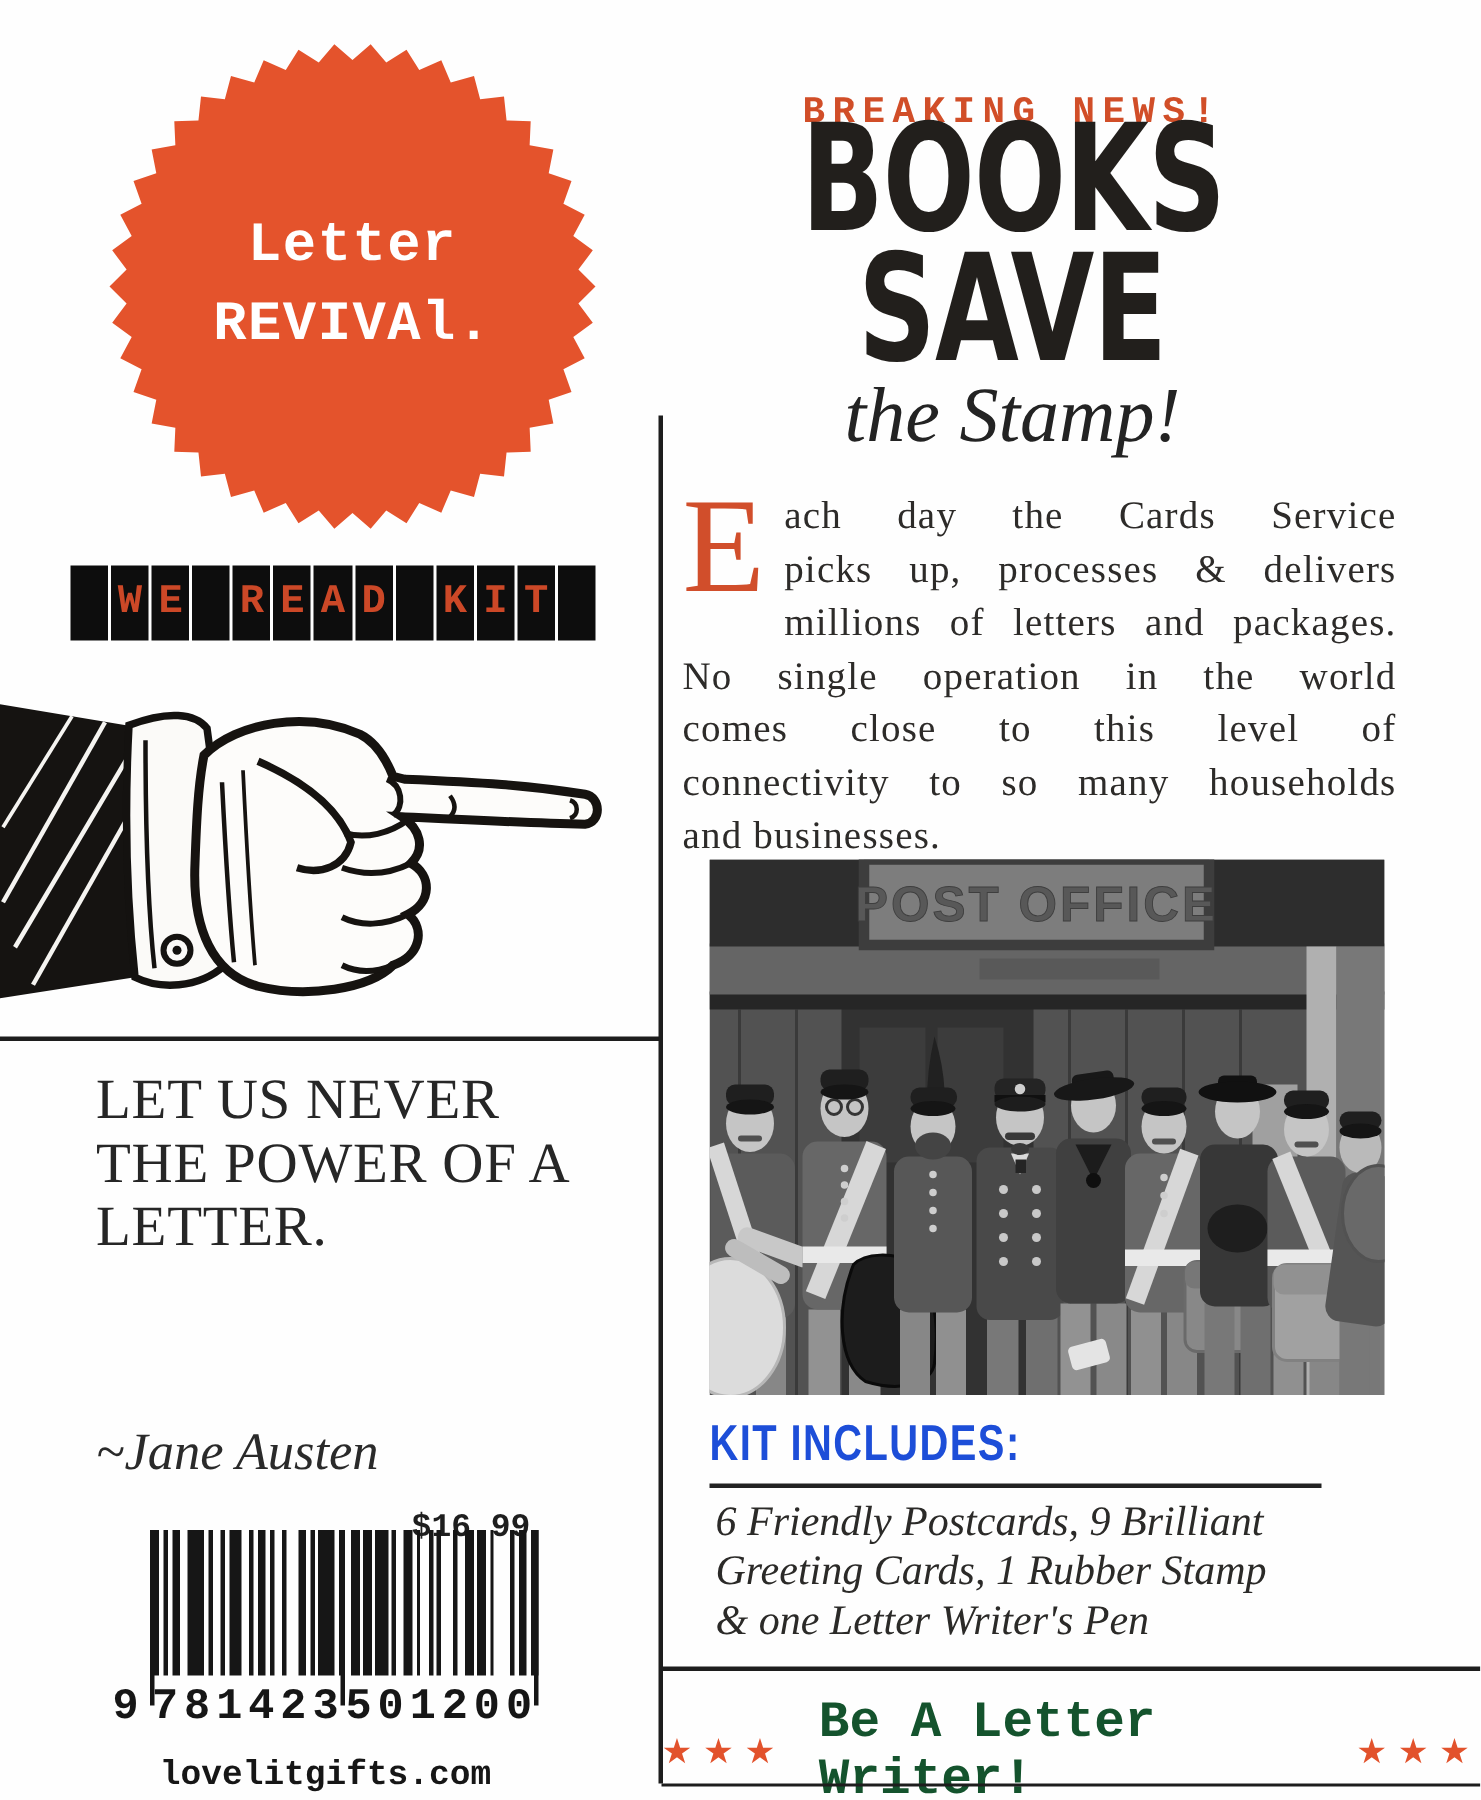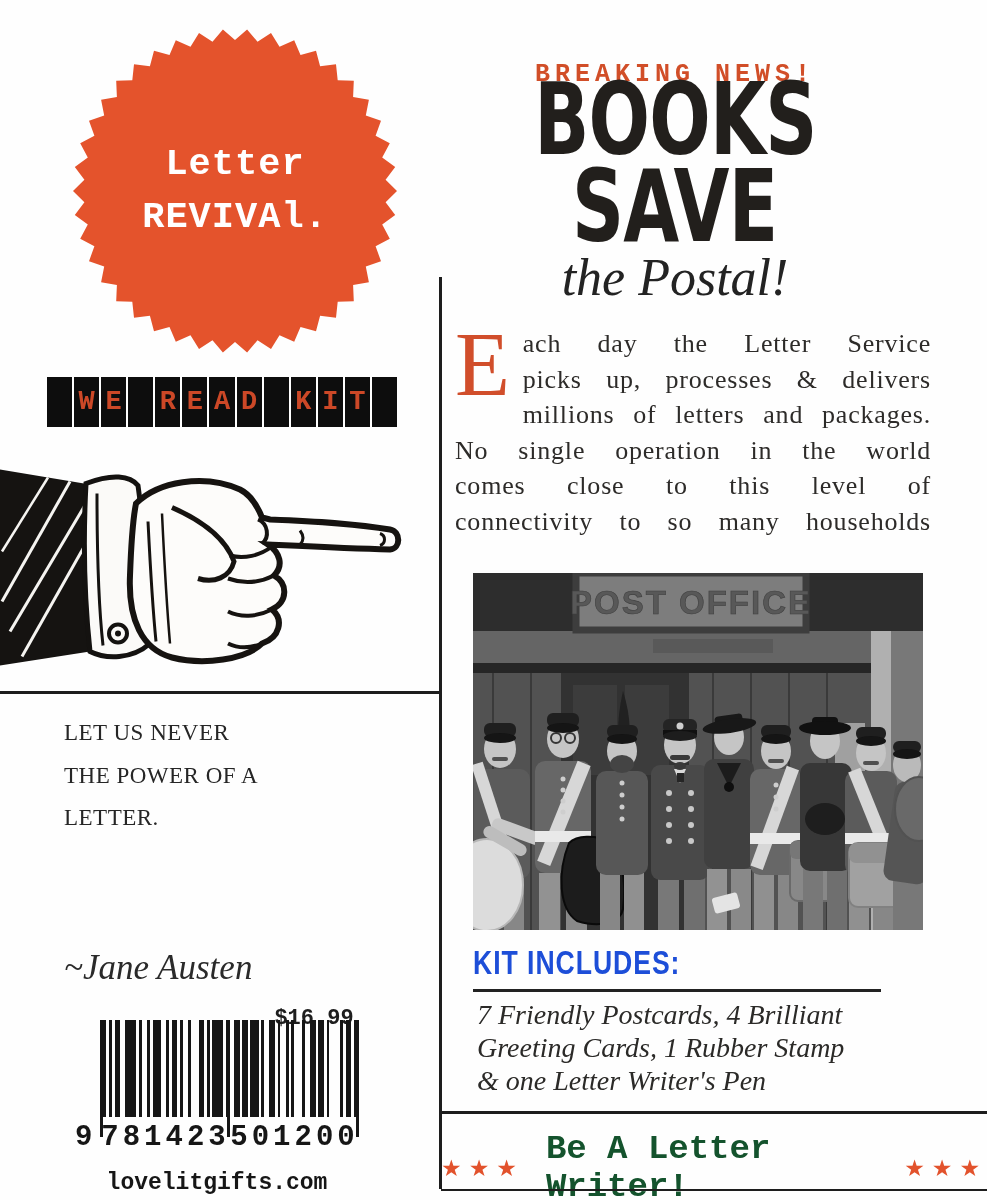--- a/index.html
+++ b/index.html
@@ -25,21 +25,21 @@
   }
   .label-strip .tile {
     flex:1; background:#0d0d0d; display:flex; align-items:center; justify-content:center;
     color:#cc4827; font-family:"Liberation Mono", monospace; font-weight:bold; font-size:27px;
   }
   .hand-wrap { left:0; top:450px; width:410px; height:238px; }
 
   .divider-left { left:0; top:691px; width:441px; height:3px; background:#1d1d1d; }
   .divider-vert { left:439px; top:277px; width:3px; height:912px; background:#1d1d1d; }
 
-  .quote { left:64px; top:712px; width:372px; font-size:23px; line-height:42.5px;
+  .quote { left:64px; top:712px; width:372px; font-size:38px; line-height:42.5px;
            color:#262626; letter-spacing:0.5px; }
   .quote div { display:block; }
   .attribution { left:64px; top:948px; font-style:italic; font-size:35px; color:#2a2a2a; }
 
   .price { left:268px; top:986px; width:92px; text-align:center; font-size:22px;
            font-weight:bold; color:#1e1e1e; }
 
   .barcode { left:75px; top:1020px; width:284px; }
   .bars-zone { position:relative; margin-left:26px; width:258px; height:97px; }
   .bars { display:flex; width:258px; height:97px; }
@@ -247,30 +247,31 @@
   </div>
   <div class="abs website mono">lovelitgifts.com</div>
 
   <div class="abs kicker mono">BREAKING NEWS!</div>
 
   <div class="abs headline">
     <div class="hl-line"><span>BOOKS</span></div>
     <div class="hl-line"><span>SAVE</span></div>
   </div>
 
-  <div class="abs subheadline">the Postal!</div>
+  <div class="abs subheadline">the Stamp!</div>
 
   <div class="abs body-copy">
     <span class="dropcap">E</span>
-    <div class="bline">ach day the Letter Service</div>
+    <div class="bline">ach day the Cards Service</div>
     <div class="bline">picks up, processes &amp; delivers</div>
     <div class="bline">millions of letters and packages.</div>
     <div class="bline">No single operation in the world</div>
     <div class="bline">comes close to this level of</div>
     <div class="bline">connectivity to so many households</div>
+    <div class="bline last">and businesses.</div>
   </div>
 
   <div class="abs photo">
     <svg viewBox="0 0 450 357" width="450" height="357">
       <g>
         <rect x="0" y="0" width="450" height="357" fill="#57524b"></rect>
         <g stroke="#403b34" stroke-width="2">
           <line x1="20" y1="100" x2="20" y2="357"></line>
             <line x1="58" y1="100" x2="58" y2="357"></line>
           <line x1="240" y1="100" x2="240" y2="357"></line>
@@ -440,21 +441,21 @@
         </g>
       </g>
     </svg>
   </div>
 
   <div class="abs kit-heading">
     <span>KIT INCLUDES:</span>
   </div>
   <div class="abs rule-kit"></div>
   <div class="abs kit-lines">
-    <div>7 Friendly Postcards, 4 Brilliant</div>
+    <div>6 Friendly Postcards, 9 Brilliant</div>
     <div>Greeting Cards, 1 Rubber Stamp</div>
     <div>&amp; one Letter Writer's Pen</div>
   </div>
 
   <div class="abs rule-wide"></div>
   <div class="abs footer-line">
     <span class="stars"><span>★</span><span>★</span><span>★</span></span>
     <span class="footer-label">Be A Letter Writer!</span>
     <span class="stars"><span>★</span><span>★</span><span>★</span></span>
   </div>

